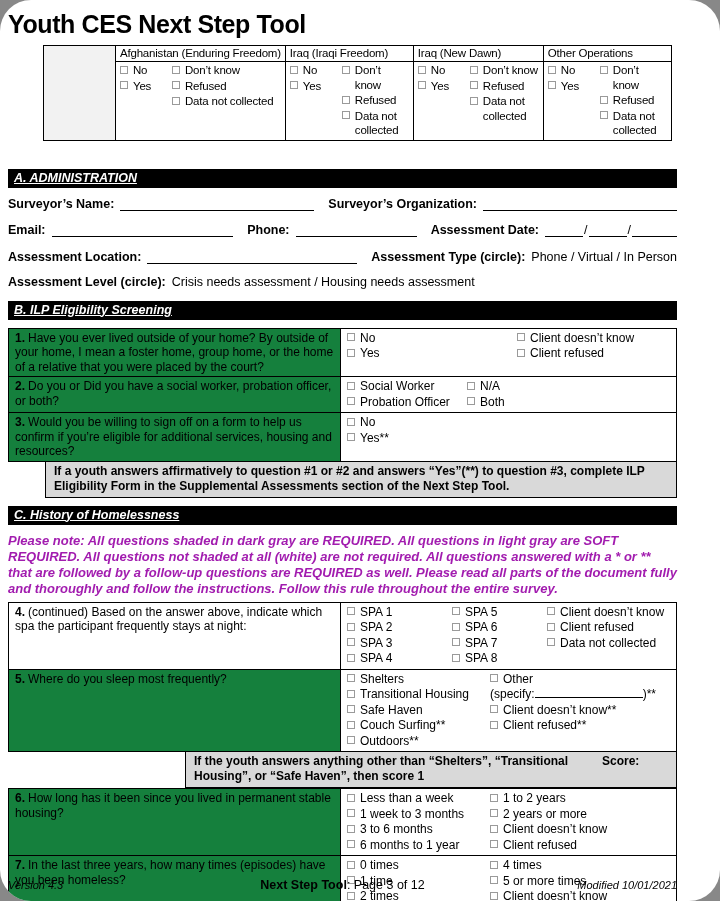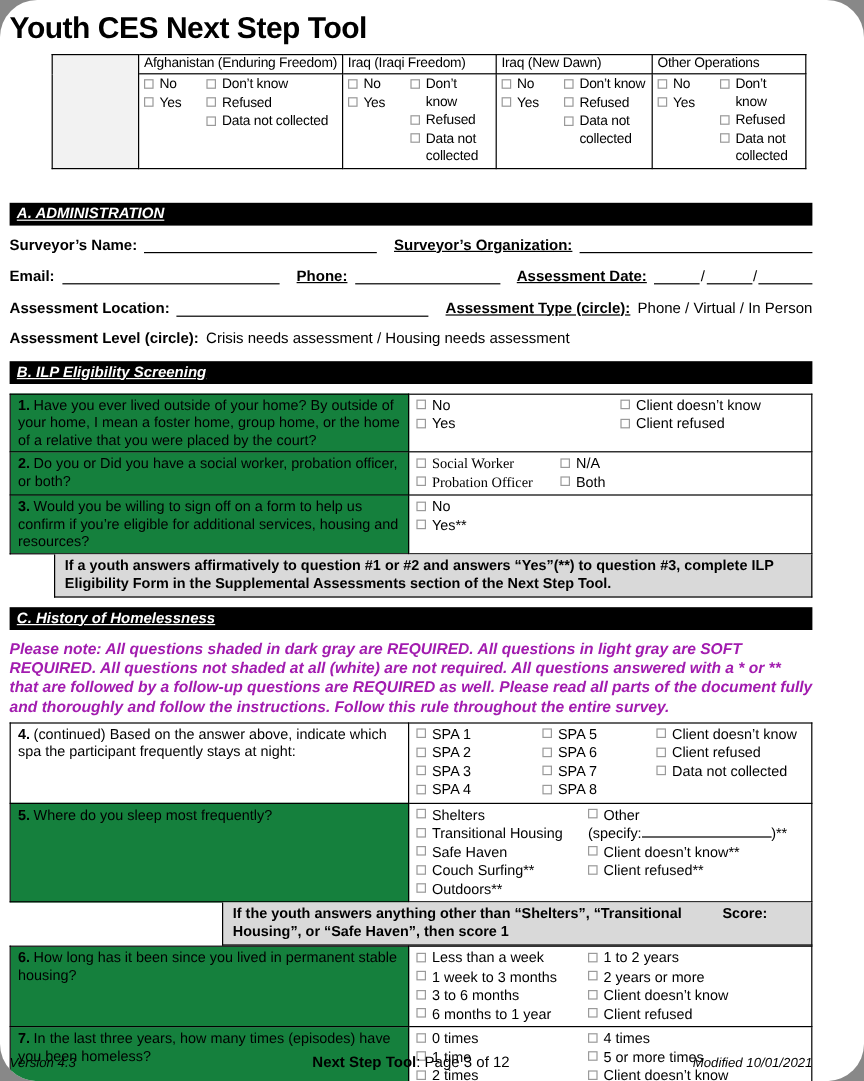--- a/index.html
+++ b/index.html
@@ -30,32 +30,32 @@
   .secbar { background:#000; color:#fff; font-weight:bold; font-style:italic;
             font-size:12.5px; padding:2px 6px 3px; margin:0 0 8px 0; }
   .secbar span { text-decoration:underline; }
 
   
   .arow { display:flex; align-items:flex-end; margin-bottom:11.5px; font-size:12.5px; }
   .albl { font-weight:bold; white-space:nowrap; margin-right:6px; }
   .aval { white-space:nowrap; }
   .bl   { border-bottom:1px solid #000; height:15px; display:inline-block; }
   .grow { flex:1; }
-  .ml   { margin-left:14px;text-decoration:underline; }
+  .ml   { margin-left:14px; }
   .w38  { width:38px; flex:none; } .w45 { width:45px; flex:none; }
   .dsep { margin:0 1px; }
 
   
   table.qt { border-collapse:collapse; width:100%; font-size:12px; }
   table.qt td { border:1.5px solid #000; padding:2px 6px; vertical-align:top; line-height:14.5px; }
   td.qcell { width:332px; background:#15803d; }
   td.qcell.white { background:#fff; }
   .qnum { font-weight:bold; margin-right:3px; }
   .acols { display:flex; }
-  .c170 { width:170px; flex:none; } .c120 { width:120px; flex:none;font-family:Liberation Serif, serif; }
+  .c170 { width:170px; flex:none; } .c120 { width:120px; flex:none; }
   .c105 { width:105px; flex:none; } .c95 { width:95px; flex:none; }
   .c143 { width:143px; flex:none; } .crest { flex:1; }
 
   .bnote { margin-left:37px; background:#d9d9d9; border:1.5px solid #000; border-top:none;
            padding:2px 8px 3px; font-weight:bold; line-height:15px; margin-bottom:0; }
   .score { margin-left:177px; background:#d9d9d9; border:1.5px solid #000; border-top:none;
            display:flex; padding:2px 8px 3px; font-weight:bold; line-height:15px; }
   .stext { flex:1; padding-right:10px; }
   .slabel { width:66px; flex:none; }
 

